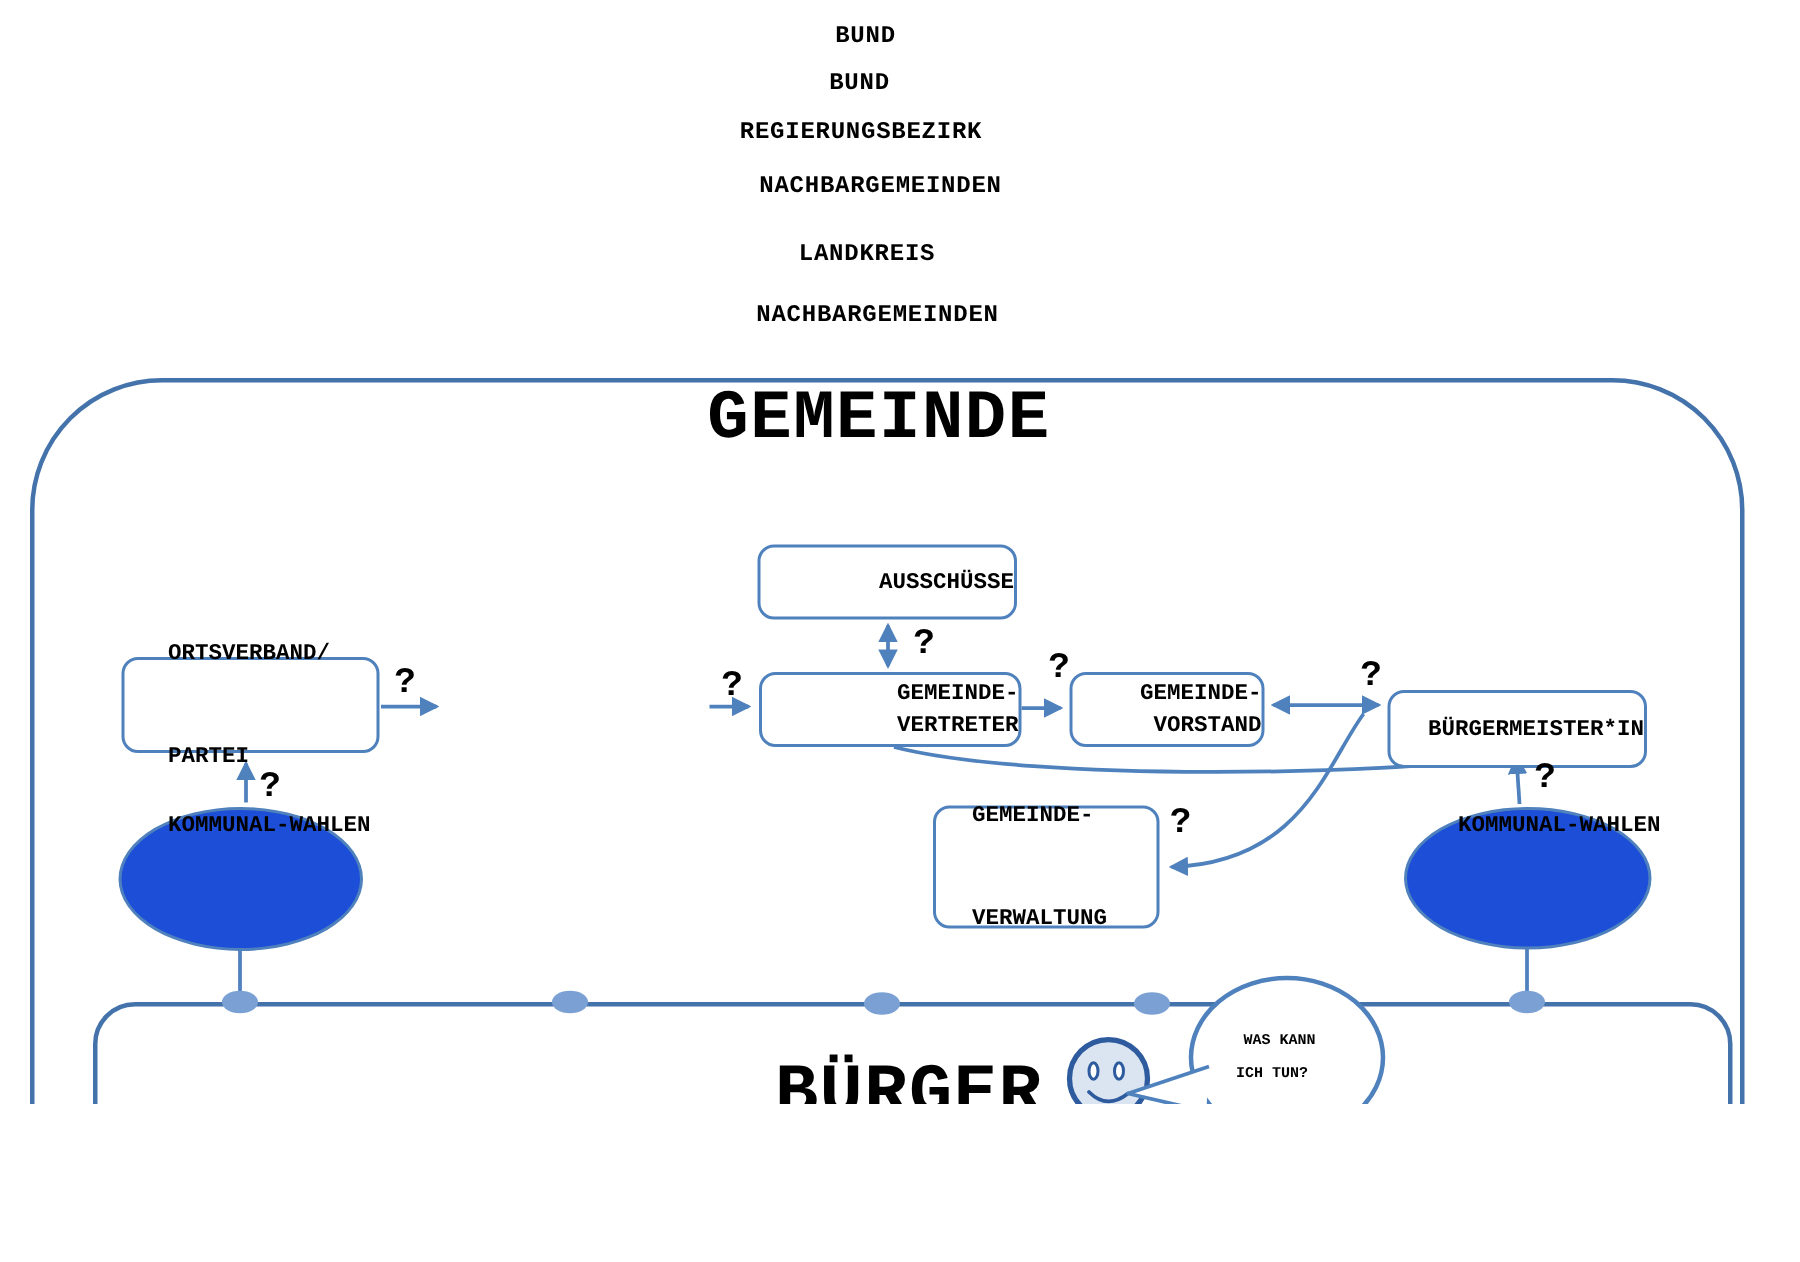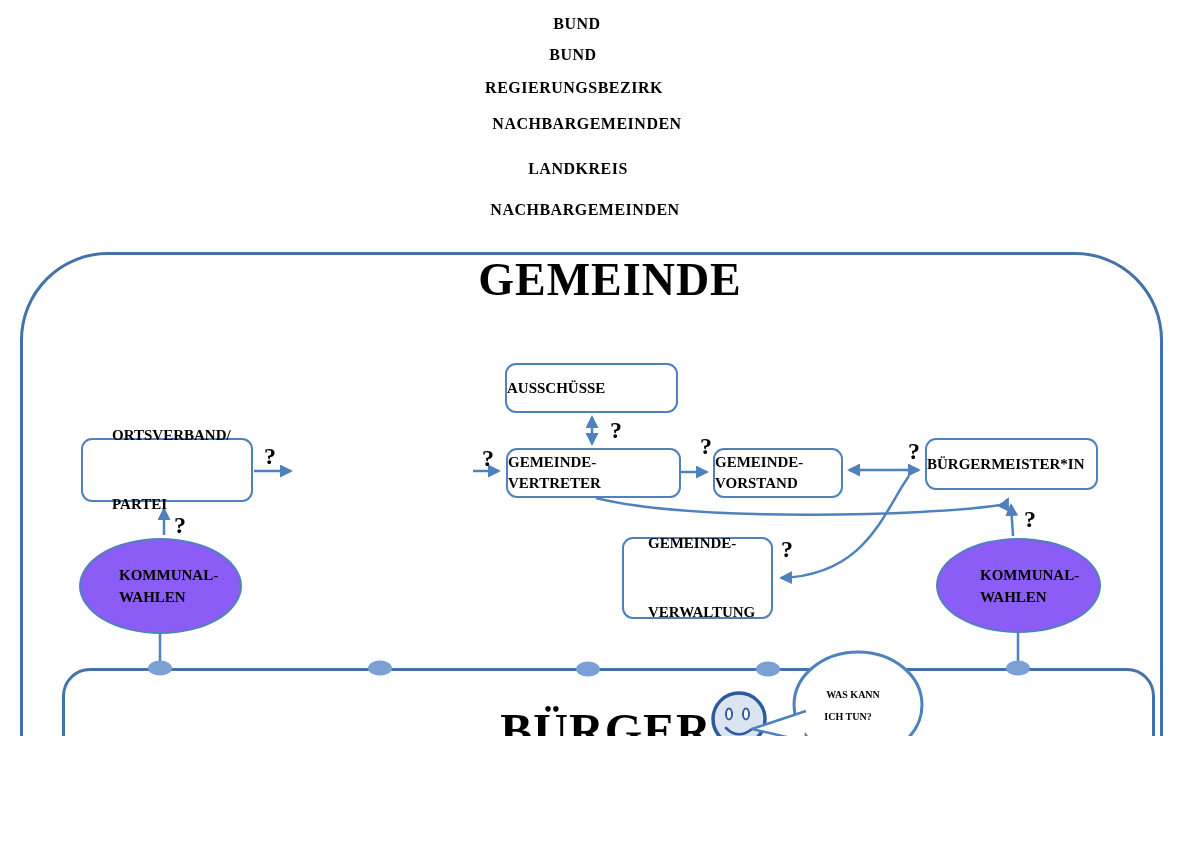--- a/index.html
+++ b/index.html
@@ -1,44 +1,44 @@
 <!DOCTYPE html>
 <html><head>
 <meta charset="utf-8">
 <style>
   html,body{margin:0;padding:0;background:#ffffff;}
   #canvas{
     position:relative;width:1200px;height:736px;background:#ffffff;overflow:hidden;
-    font-family:Liberation Serif, serif;color:#000;
+    font-family:Liberation Mono, monospace;color:#000;
   }
   svg{position:absolute;left:0;top:0;width:1200px;height:841px;}
   #arrow-layer{z-index:1;}
   #front-layer{z-index:3;pointer-events:none;}
   .hier-label{
     position:absolute;transform:translateX(-50%);
     font-weight:bold;font-size:16px;letter-spacing:.5px;white-space:nowrap;z-index:2;
   }
   .outer-frame{
     position:absolute;left:20px;top:252px;width:1143px;height:578px;
     border:3px solid #4473ab;border-radius:88px;box-sizing:border-box;z-index:0;background:#fff;
   }
   .big-title{
-    position:absolute;left:610px;top:253px;transform:translateX(-50%);
+    position:absolute;left:586px;top:253px;transform:translateX(-50%);
     font-weight:bold;font-size:46px;letter-spacing:1px;z-index:2;white-space:nowrap;
   }
   .node{
     position:absolute;background:#ffffff;border:2.5px solid #4f81bd;border-radius:11px;
     box-sizing:border-box;display:flex;flex-direction:column;justify-content:center;
     font-weight:bold;font-size:15px;line-height:21px;z-index:2;white-space:nowrap;
   }
-  .node.centered{align-items:flex-start;text-align:center;}
+  .node.centered{align-items:flex-end;text-align:center;}
   .node.leftpad{align-items:flex-start;text-align:left;gap:48px;}
   .ellipse{
-    position:absolute;background:#8b5cf6;border:2.5px solid #4f81bd;border-radius:50%;
-    box-sizing:border-box;display:flex;flex-direction:column;justify-content:center;
+    position:absolute;background:#1d4ed8;border:2.5px solid #4f81bd;border-radius:50%;
+    box-sizing:border-box;display:flex;justify-content:center;
     font-weight:bold;font-size:15px;line-height:22px;z-index:2;white-space:nowrap;
   }
   .qmark{
     position:absolute;transform:translate(-50%,-50%);
     font-weight:bold;font-size:24px;z-index:2;
   }
   .buerger-box{
     position:absolute;left:62px;top:668px;width:1093px;height:127px;
     border:3px solid #4473ab;border-radius:28px;box-sizing:border-box;background:#fff;z-index:2;
   }
@@ -100,21 +100,21 @@
   <div class="node centered" style="left:506px;top:448px;width:175px;height:50px;">
     <span>GEMEINDE-</span>
     <span>VERTRETER</span>
   </div>
 
   <div class="node centered" style="left:713px;top:448px;width:130px;height:50px;">
     <span>GEMEINDE-</span>
     <span>VORSTAND</span>
   </div>
 
-  <div class="node centered" style="left:925px;top:438px;width:173px;height:52px;">
+  <div class="node centered" style="left:925px;top:460px;width:173px;height:52px;">
     <span>BÜRGERMEISTER*IN</span>
   </div>
 
   <div class="node leftpad" style="left:622px;top:537px;width:151px;height:82px;padding-left:24px;">
     <span>GEMEINDE-</span>
     <span>VERWALTUNG</span>
   </div>
 
   <div class="ellipse" style="left:79px;top:538px;width:163px;height:96px;padding-left:38px;">
     <span>KOMMUNAL-</span>

